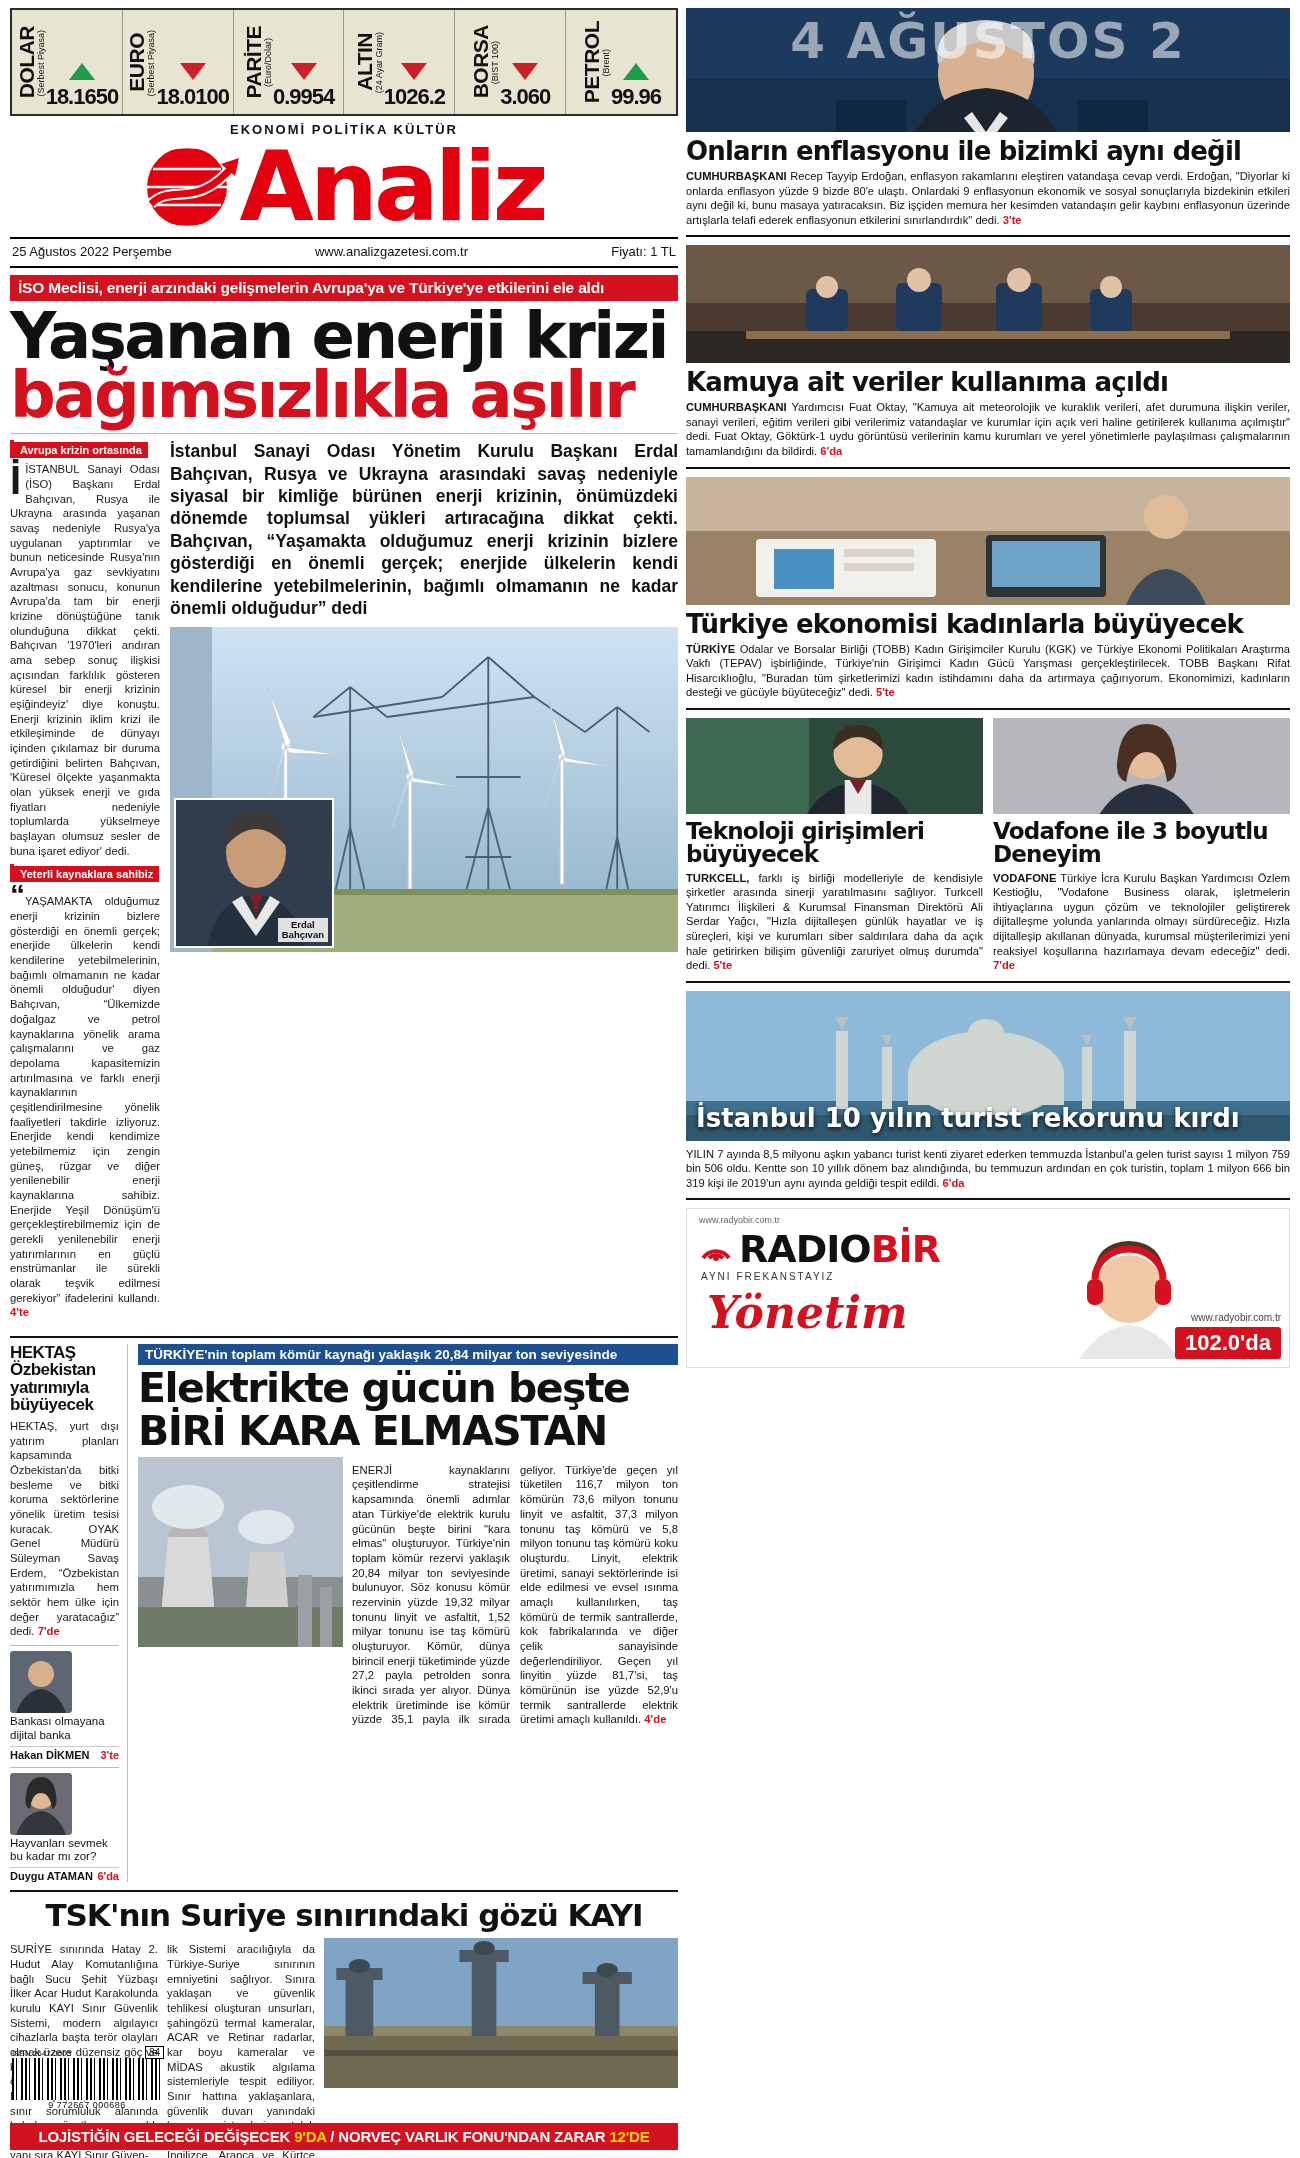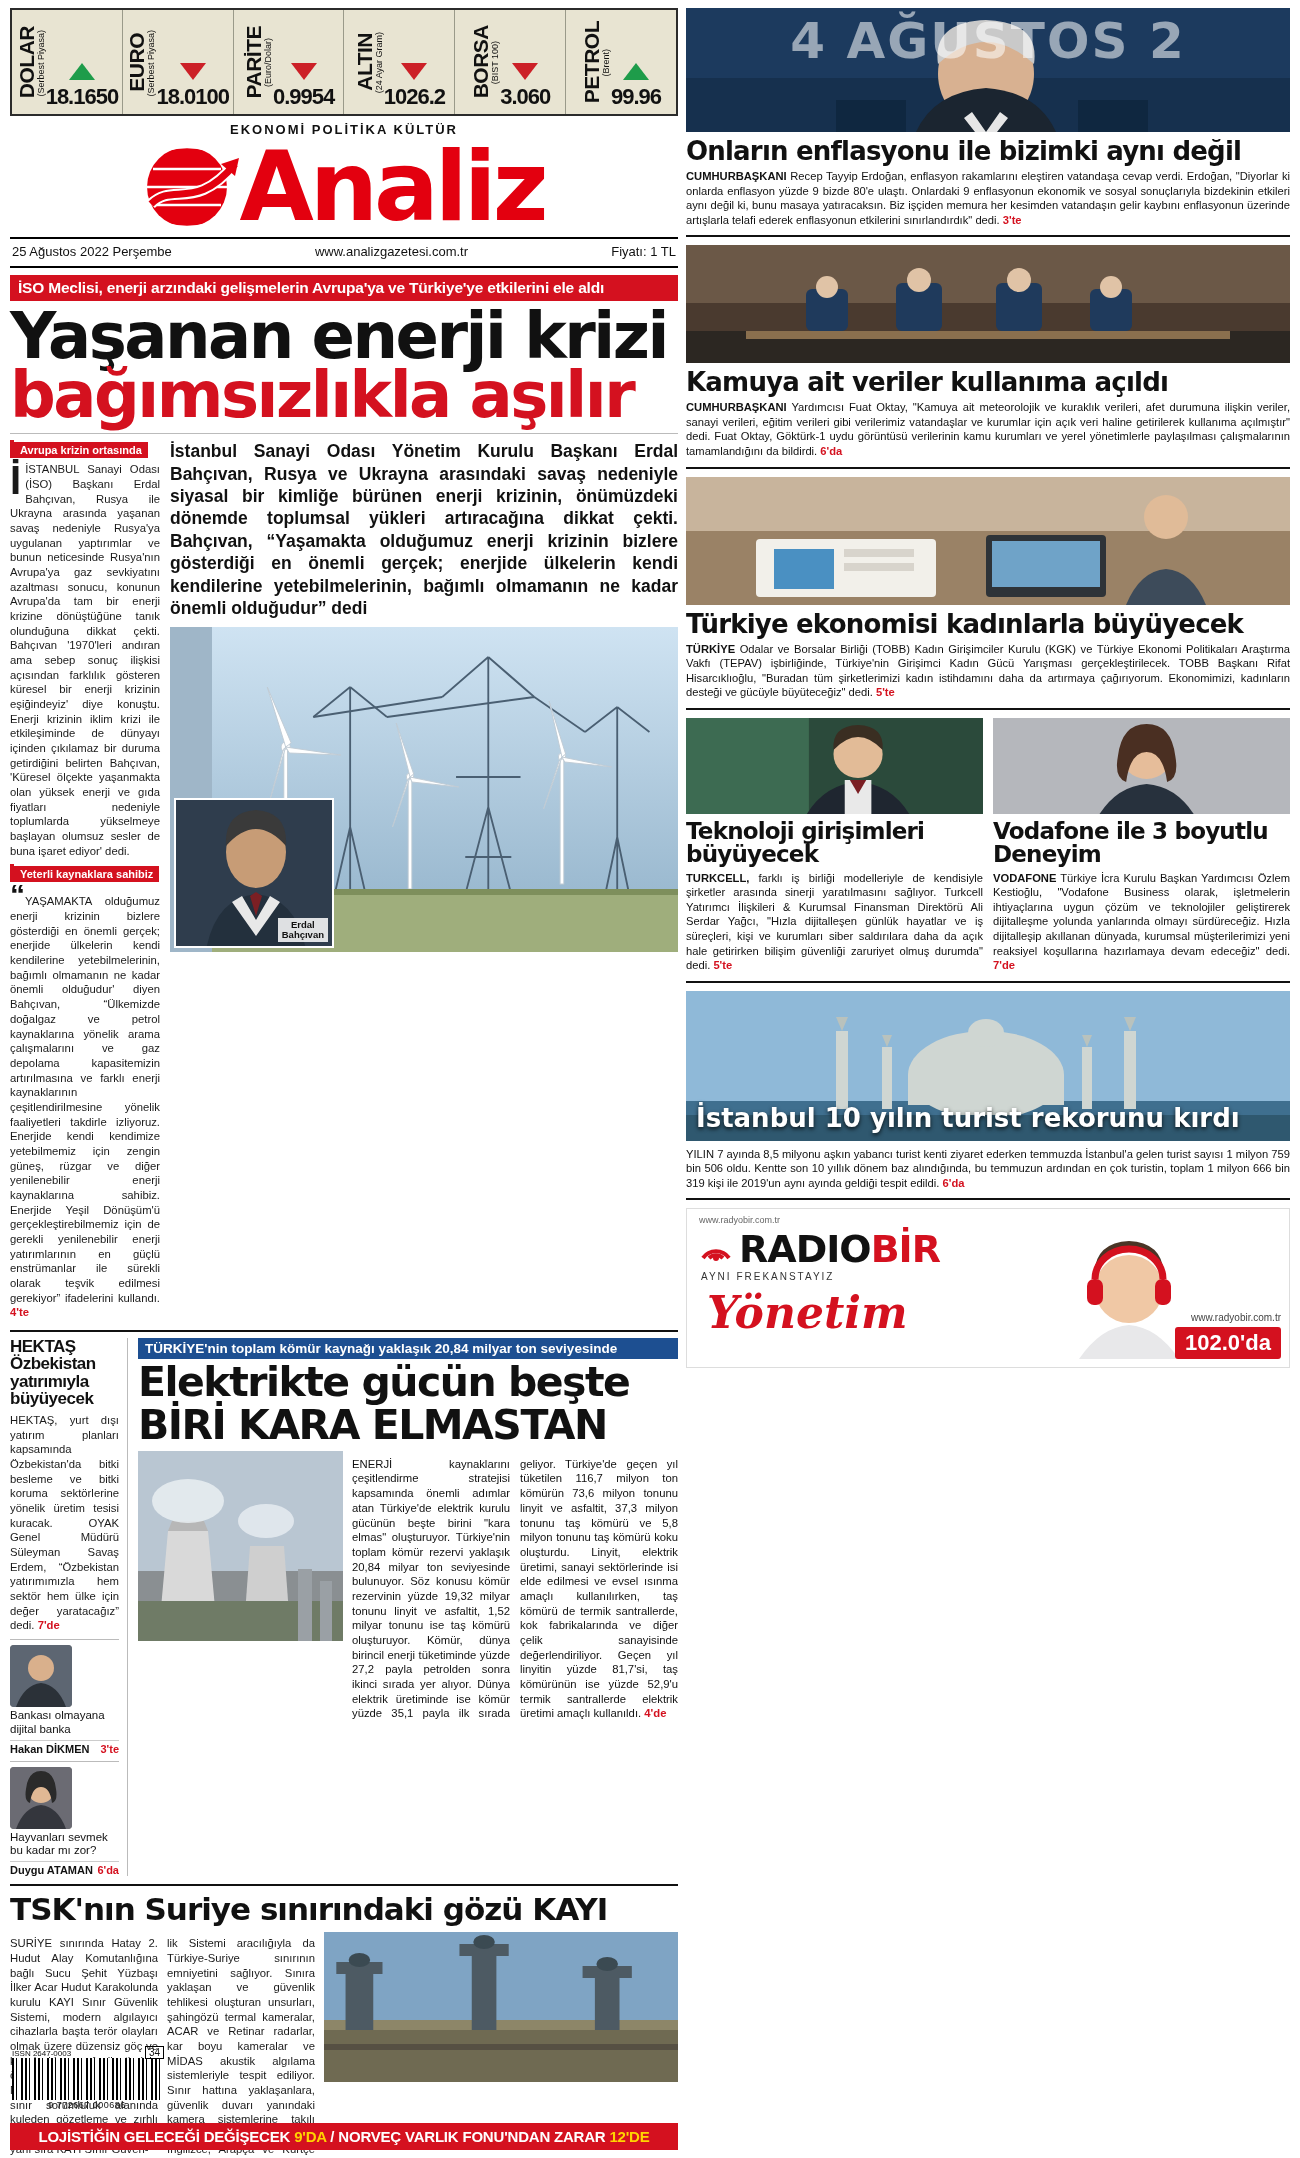--- a/index.html
+++ b/index.html
@@ -57,36 +57,36 @@
   .smallbar-wrap{ border-left:4px solid #d4111f; padding-left:0; }
   .bodytext { font-size:11.3px; line-height:1.3; text-align:justify; color:#1a1a1a; margin-top:4px; }
   .bodytext .drop { float:left; font-size:40px; line-height:33px; font-weight:bold; padding:2px 4px 0 0; }
   .quote-mark { font-size:30px; font-weight:bold; color:#111; line-height:.6; }
   .page-ref { color:#d4111f; font-weight:bold; }
 
   .photo { position:relative; background:#9fb6c8; overflow:hidden; }
   .photo .cap { position:absolute; right:4px; bottom:4px; background:rgba(255,255,255,.85); font-size:9.5px; font-weight:bold; padding:2px 4px; line-height:1.1; text-align:center;}
 
   
-  .sec2 { margin-top:10px; border-top:2px solid #111; padding-top:6px; display:flex; gap:10px;}
+  .sec2 { margin-top:16px; border-top:2px solid #111; padding-top:6px; display:flex; gap:10px;}
   .hektas { width:118px; border-right:1px solid #bbb; padding-right:8px;}
   .hektas h3 { font-size:17px; line-height:1.03; font-weight:bold; margin:0 0 5px 0; letter-spacing:-0.5px;}
   .bluebar { background:#1d4f91; color:#fff; font-weight:bold; font-size:13.5px; padding:3px 7px; }
   .headline3 { font-size:41px; font-weight:bold; line-height:.95; letter-spacing:-1.5px; font-family:"DejaVu Sans", sans-serif; margin-top:4px;}
   .cols2 { column-count:2; column-gap:10px; font-size:11.3px; line-height:1.3; text-align:justify; margin-top:6px;}
 
   
   .byline-box { border-top:1px solid #bbb; padding-top:5px; margin-top:6px; font-size:11px;}
   .byline-name { font-weight:bold; font-size:11px; }
   .byline-ref { color:#d4111f; font-weight:bold; }
   .avatar { width:62px; height:62px; border-radius:4px; background:#7d7d7d; float:left; margin:0 6px 2px 0; overflow:hidden;}
 
   
   .tsk { border-top:2px solid #111; margin-top:8px; padding-top:5px;}
-  .headline4 { font-size:31px; font-weight:bold; letter-spacing:-1px; font-family:"DejaVu Sans", sans-serif;}
+  .headline4 { font-size:31px; font-weight:bold; letter-spacing:-1px; font-family:"DejaVu Sans", sans-serif;text-align:center;}
   .tsk-body { display:flex; gap:9px; margin-top:5px;}
 
   
   .bottomstrip { position:absolute; left:10px; bottom:8px; width:668px; background:#d4111f; color:#fff; font-weight:bold; font-size:15px; padding:5px 10px; text-align:center; letter-spacing:-0.2px;}
   .bottomstrip .yellow{ color:#ffd400; }
   .barcode { position:absolute; left:12px; bottom:48px; width:150px; }
   .barcode .bars { height:42px; background:repeating-linear-gradient(to right,#000 0 2px,#fff 2px 4px,#000 4px 5px,#fff 5px 9px,#000 9px 11px,#fff 11px 13px); }
   .barcode .num { font-size:9px; letter-spacing:.5px; text-align:center;}
   .issn { font-size:8px; }
 

